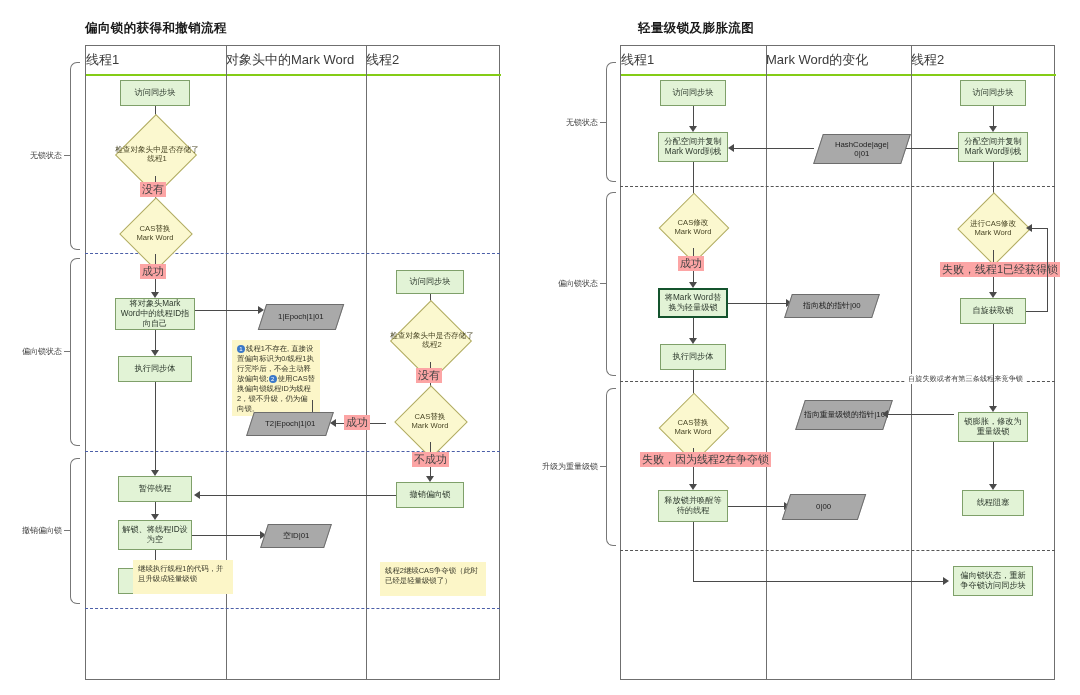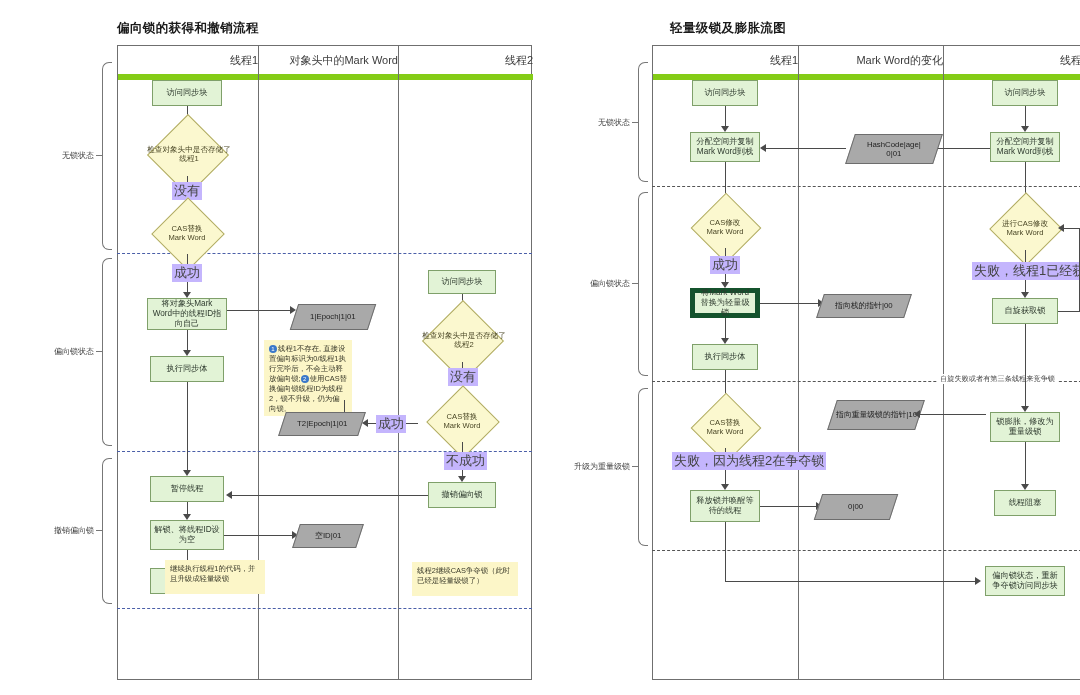--- a/index.html
+++ b/index.html
@@ -1,49 +1,49 @@
 <!DOCTYPE html>
 <html><head>
 <meta charset="utf-8">
 <style>
   html,body{margin:0;padding:0;}
   body{
     width:1080px;height:695px;background:#ffffff;
     font-family:"Liberation Sans","DejaVu Sans",sans-serif;
     color:#333;overflow:hidden;position:relative;
   }
-  .stage{position:absolute;left:0;top:0;width:1048px;height:695px;margin-left:32px;}
+  .stage{position:absolute;left:0;top:0;width:1048px;height:695px;}
   .abs{position:absolute;box-sizing:border-box;}
 
   .diagram-title{
     font-size:12.5px;font-weight:bold;color:#1a1a1a;letter-spacing:.4px;
   }
 
   
   .lane-frame{border:1px solid #6f6f6f;background:#fff;}
   .lane-header{
-    position:absolute;top:0;height:28px;line-height:28px;text-align:right;
-    font-size:11px;color:#3b3b3b;border-bottom:6px solid #84cc16;
+    position:absolute;top:0;height:28px;line-height:28px;text-align:left;
+    font-size:13px;color:#3b3b3b;border-bottom:2px solid #84cc16;
   }
   .lane-vline{position:absolute;top:0;bottom:0;width:0;border-left:1px solid #6f6f6f;}
 
   
   .phase-sep{position:absolute;height:0;border-top:1.6px dashed #4b5fa8;}
   .phase-sep.gray{border-top:1.4px dashed #555;}
 
   
   .node{
     position:absolute;box-sizing:border-box;display:flex;align-items:center;
     justify-content:center;text-align:center;font-size:8.2px;line-height:1.25;
     padding:2px 3px;color:#2f3b2f;
   }
   .rect{
     background:#e2f3d6;border:1px solid #7fa06a;
   }
-  .rect.dark{border:5px solid #14532d;}
+  .rect.dark{border:2px solid #14532d;}
   .diamond-wrap{position:absolute;}
   .diamond-wrap .dshape{
     position:absolute;left:0;top:0;width:100%;height:100%;
     background:#fbf8cf;border:1px solid #b0ab63;
     transform:rotate(45deg);
   }
   .diamond-wrap .dtext{
     position:absolute;left:0;top:0;width:100%;height:100%;
     display:flex;align-items:center;justify-content:center;text-align:center;
     font-size:7.6px;line-height:1.2;color:#4a4726;
@@ -71,21 +71,21 @@
     border-style:solid;border-color:#ffffff transparent transparent #e4dca6;
   }
 
   
   .vline{position:absolute;width:0;border-left:1px solid #4a4a4a;}
   .hline{position:absolute;height:0;border-top:1px solid #4a4a4a;}
   .arrow-d{position:absolute;width:0;height:0;border-left:4px solid transparent;border-right:4px solid transparent;border-top:6px solid #4a4a4a;}
   .arrow-r{position:absolute;width:0;height:0;border-top:4px solid transparent;border-bottom:4px solid transparent;border-left:6px solid #4a4a4a;}
   .arrow-l{position:absolute;width:0;height:0;border-top:4px solid transparent;border-bottom:4px solid transparent;border-right:6px solid #4a4a4a;}
 
-  .edge-label{position:absolute;font-size:13px;color:#444;white-space:nowrap;background:#c4b5fd;padding:0 2px;}
+  .edge-label{position:absolute;font-size:11px;color:#444;white-space:nowrap;background:#fca5a5;padding:0 2px;}
   .sep-label{position:absolute;font-size:7.2px;color:#444;white-space:nowrap;background:#fff;padding:0 3px;}
 
   
   .bracket{position:absolute;border:1px solid #777;border-right:none;border-radius:7px 0 0 7px;}
   .bracket-tick{position:absolute;height:0;border-top:1px solid #777;width:6px;}
   .bracket-label{position:absolute;font-size:8px;color:#444;white-space:nowrap;text-align:right;}
 </style>
 </head>
 <body>
 

